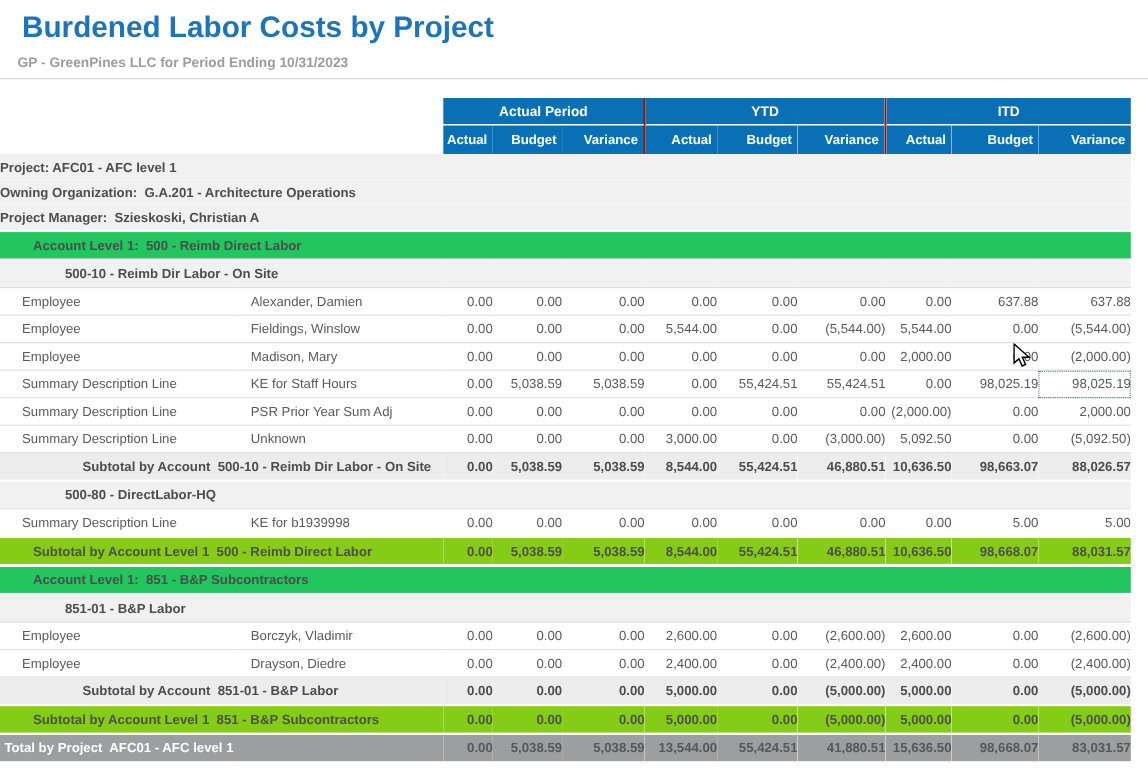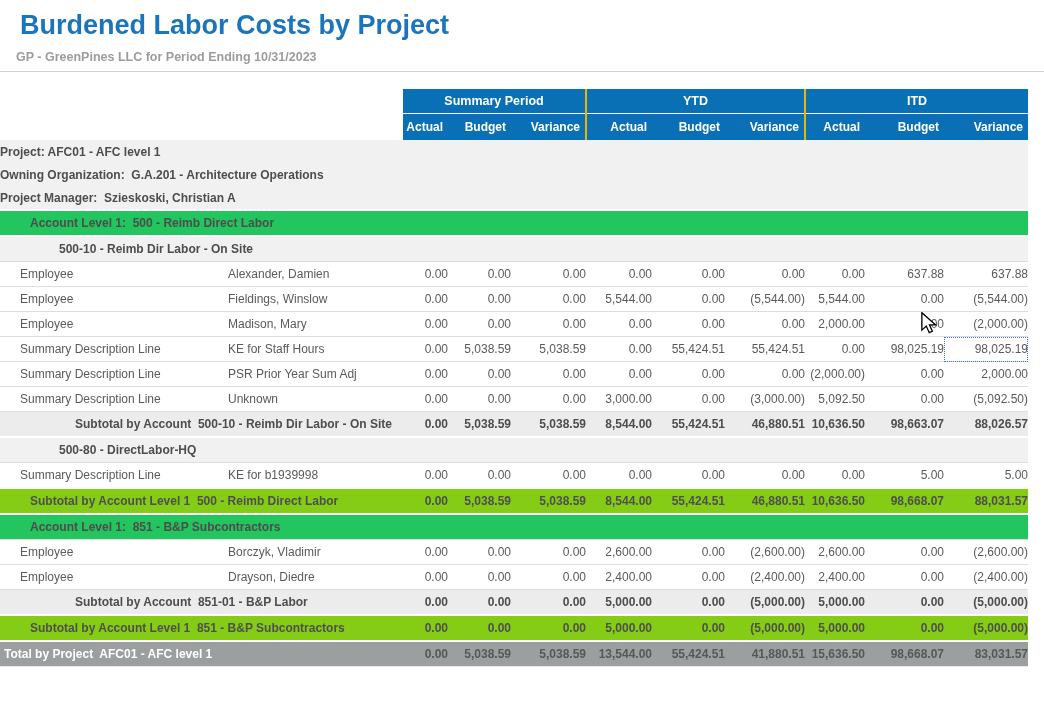--- a/index.html
+++ b/index.html
@@ -40,21 +40,21 @@
     background:#0A70B6; color:#ffffff;
     font-weight:bold; font-size:12.5px;
     text-align:center; height:24px;
   }
   thead th.th-sub {
     background:#0A70B6; color:#ffffff;
     font-weight:bold; font-size:12px;
     text-align:right; padding-right:5px; height:26px;
     border-top:1px solid rgba(255,255,255,0.55);
   }
-  .gsep { border-left:2px solid #eab308; }
+  .gsep { border-left:2px solid #7f1d1d; }
 
   tbody td { height:24px; color:#5A5A5A; }
   td.num { text-align:right; padding-right:5px; white-space:pre; }
   td.lbl { white-space:pre; }
 
   tr.row-info td {
     background:#F1F1F1; font-weight:bold; color:#4D4D4D;
     padding-left:0; height:23px; white-space:pre;
   }
   tr.row-level1 td {
@@ -108,21 +108,21 @@
     <col style="width:66px">
       <col style="width:73px">
       <col style="width:80px">
     <col style="width:60px">
       <col style="width:79px">
       <col style="width:84px">
   </colgroup>
   <thead>
       <tr>
         <th class="spacer" colspan="2"></th>
-        <th class="th-group" colspan="3">Summary Period</th>
+        <th class="th-group" colspan="3">Actual Period</th>
         <th class="th-group gsep" colspan="3">YTD</th>
         <th class="th-group gsep" colspan="3">ITD</th>
       </tr>
       <tr>
         <th class="spacer" colspan="2"></th>
         <th class="th-sub">Actual</th>
         <th class="th-sub">Budget</th>
         <th class="th-sub">Variance</th>
         <th class="th-sub gsep">Actual</th>
         <th class="th-sub">Budget</th>
@@ -262,20 +262,23 @@
         <td class="num">8,544.00</td>
         <td class="num">55,424.51</td>
         <td class="num">46,880.51</td>
         <td class="num">10,636.50</td>
         <td class="num">98,668.07</td>
         <td class="num">88,031.57</td>
       </tr>
       <tr class="row-level1">
         <td class="lbl" colspan="11">Account Level 1:  851 - B&amp;P Subcontractors</td>
       </tr>
+      <tr class="row-account">
+        <td class="lbl" colspan="11">851-01 - B&amp;P Labor</td>
+      </tr>
       <tr class="row-detail">
         <td class="c1 lbl">Employee</td>
         <td class="c2 lbl">Borczyk, Vladimir</td>
         <td class="num">0.00</td>
         <td class="num">0.00</td>
         <td class="num">0.00</td>
         <td class="num">2,600.00</td>
         <td class="num">0.00</td>
         <td class="num">(2,600.00)</td>
         <td class="num">2,600.00</td>

